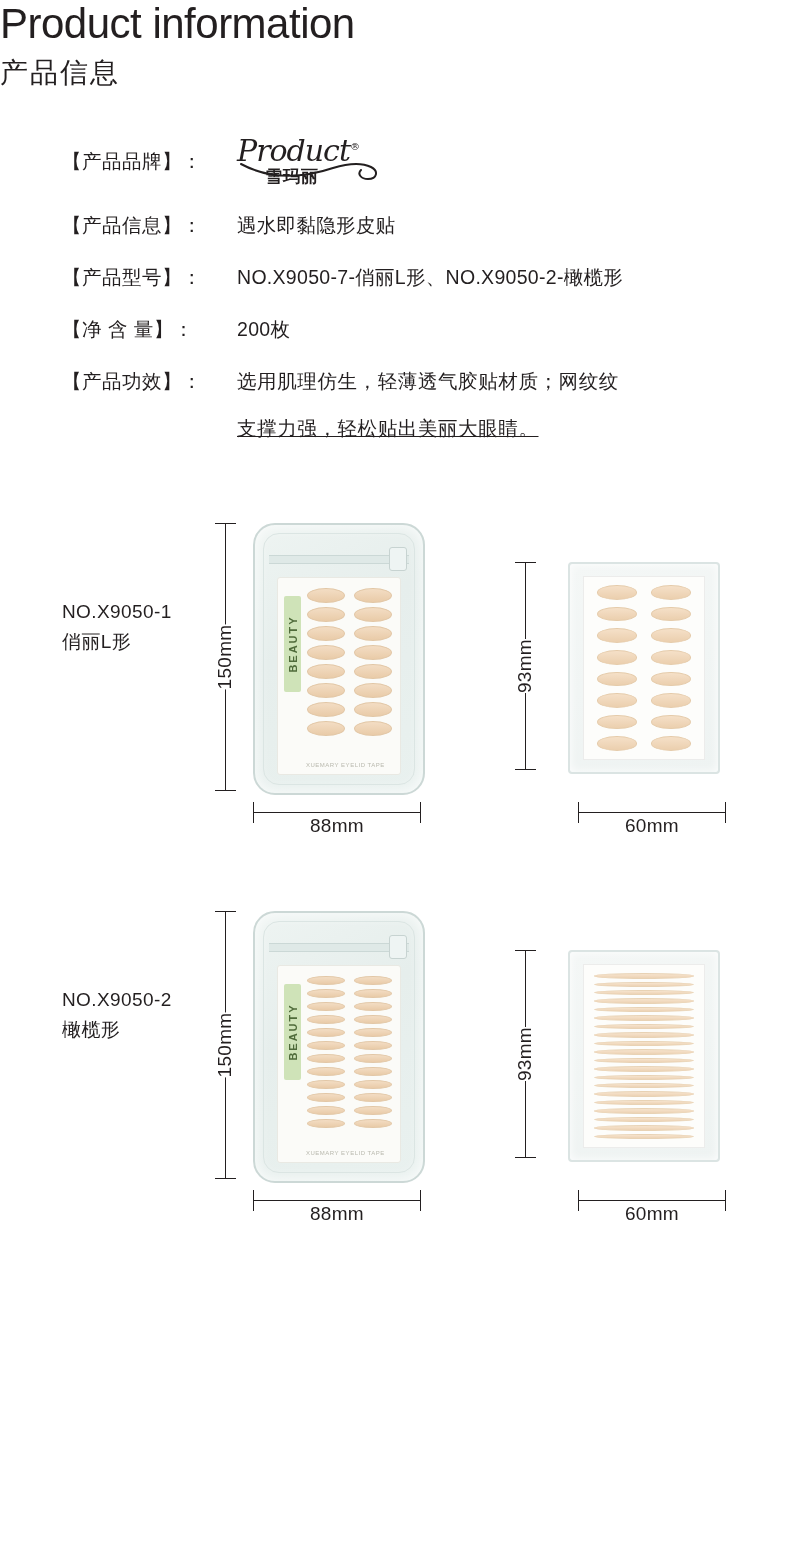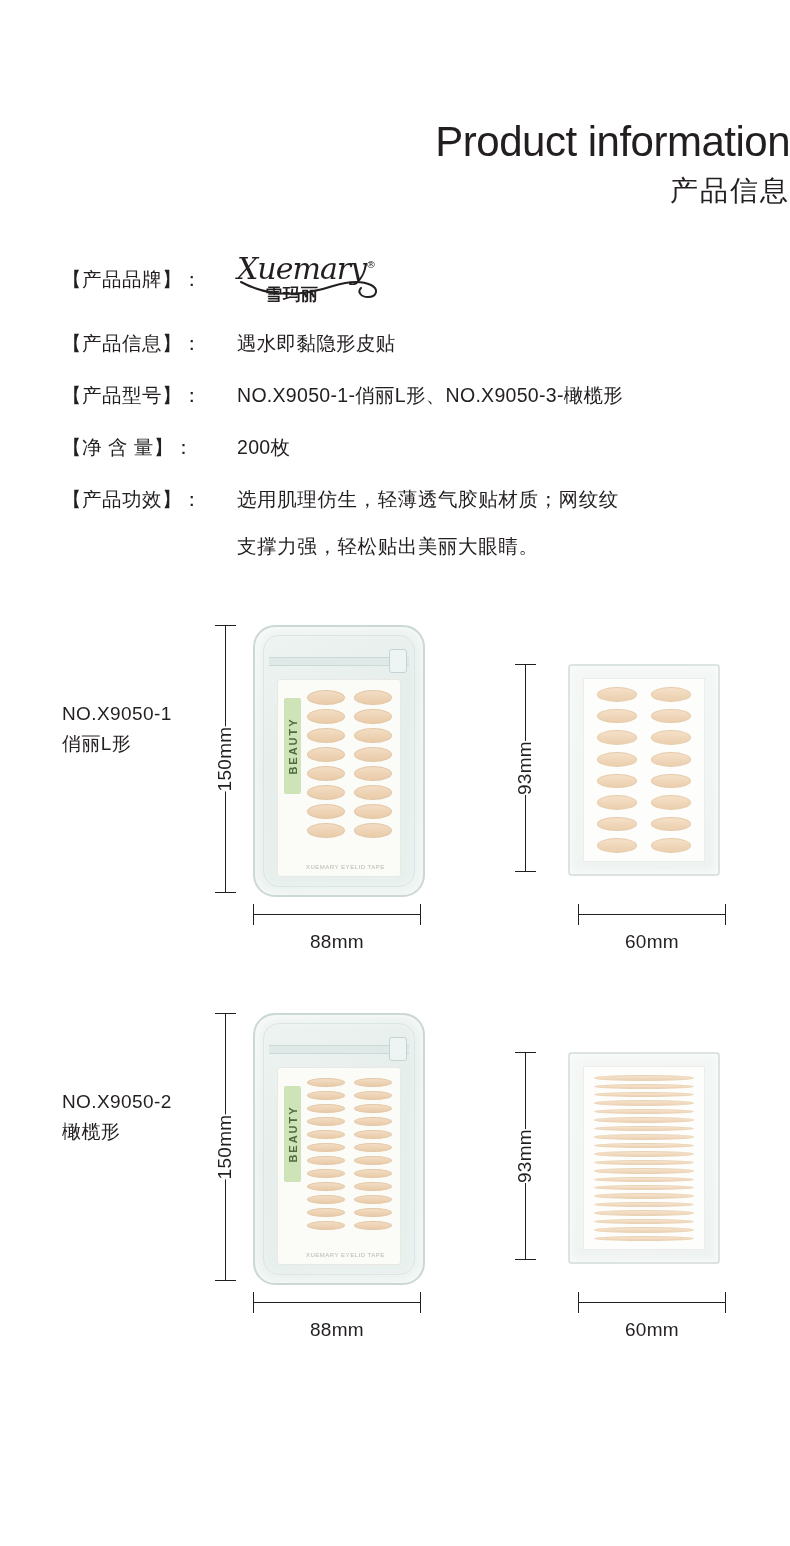--- a/index.html
+++ b/index.html
@@ -11,22 +11,21 @@
     width: 790px;
     height: 1546px;
     position: relative;
     font-family: "Liberation Sans", sans-serif;
     color: #231f20;
     overflow: hidden;
   }
 
   
   .header {
-    padding-top: 118px;
-    text-align: right;
+    text-align: left;
   }
   .title-en {
     font-size: 42px;
     font-weight: 400;
     letter-spacing: -0.5px;
     color: #231f20;
     line-height: 1.15;
   }
   .title-cn {
     font-size: 28px;
@@ -57,21 +56,21 @@
     letter-spacing: 0.5px;
   }
   .info-value {
     flex: 1 1 auto;
     letter-spacing: 0.3px;
   }
   .info-value-multiline p {
     margin: 0 0 17px 0;
     letter-spacing: 0.6px;
   }
-  .info-value-multiline p:last-child { margin-bottom: 0; }
+  .info-value-multiline p:last-child { margin-bottom: 16px; text-decoration: underline; }
 
   
   .brand-logo {
     position: relative;
     width: 170px;
     height: 52px;
     margin-top: -10px;
   }
   .brand-script {
     font-family: "DejaVu Serif", serif;
@@ -176,21 +175,21 @@
     top: -3px;
     width: 1px;
     height: 21px;
     background: #231f20;
   }
   .dim-h .cap.left { left: 0; }
   .dim-h .cap.right { right: 0; }
   .dim-h .txt {
     position: absolute;
     left: 50%;
-    top: 24px;
+    top: 10px;
     transform: translateX(-50%);
     font-size: 19px;
     white-space: nowrap;
     letter-spacing: 0.3px;
   }
 
   
   .pouch {
     position: absolute;
     width: 168px;
@@ -354,35 +353,35 @@
 <div class="info-block">
 
   <div class="info-row">
     <div class="info-label">【产品品牌】：</div>
     <div class="info-value">
       <div class="brand-logo">
         <svg class="brand-swash" viewBox="0 0 150 26">
           <path d="M4 8 C 30 22, 60 24, 96 12 C 112 7, 124 6, 134 11 C 142 15, 140 23, 131 23 C 124 23, 120 18, 124 14" fill="none" stroke="#231f20" stroke-width="2" stroke-linecap="round"></path>
         </svg>
         <div class="brand-script">
-          <span>Xuemary</span><span class="brand-reg">®</span>
+          <span>Product</span><span class="brand-reg">®</span>
         </div>
         <div class="brand-cn">雪玛丽</div>
       </div>
     </div>
   </div>
 
   <div class="info-row">
     <div class="info-label">【产品信息】：</div>
     <div class="info-value">遇水即黏隐形皮贴</div>
   </div>
 
   <div class="info-row">
     <div class="info-label">【产品型号】：</div>
-    <div class="info-value">NO.X9050-1-俏丽L形、NO.X9050-3-橄榄形</div>
+    <div class="info-value">NO.X9050-7-俏丽L形、NO.X9050-2-橄榄形</div>
   </div>
 
   <div class="info-row">
     <div class="info-label">【净 含 量】：</div>
     <div class="info-value">200枚</div>
   </div>
 
   <div class="info-row">
     <div class="info-label">【产品功效】：</div>
     <div class="info-value info-value-multiline">

